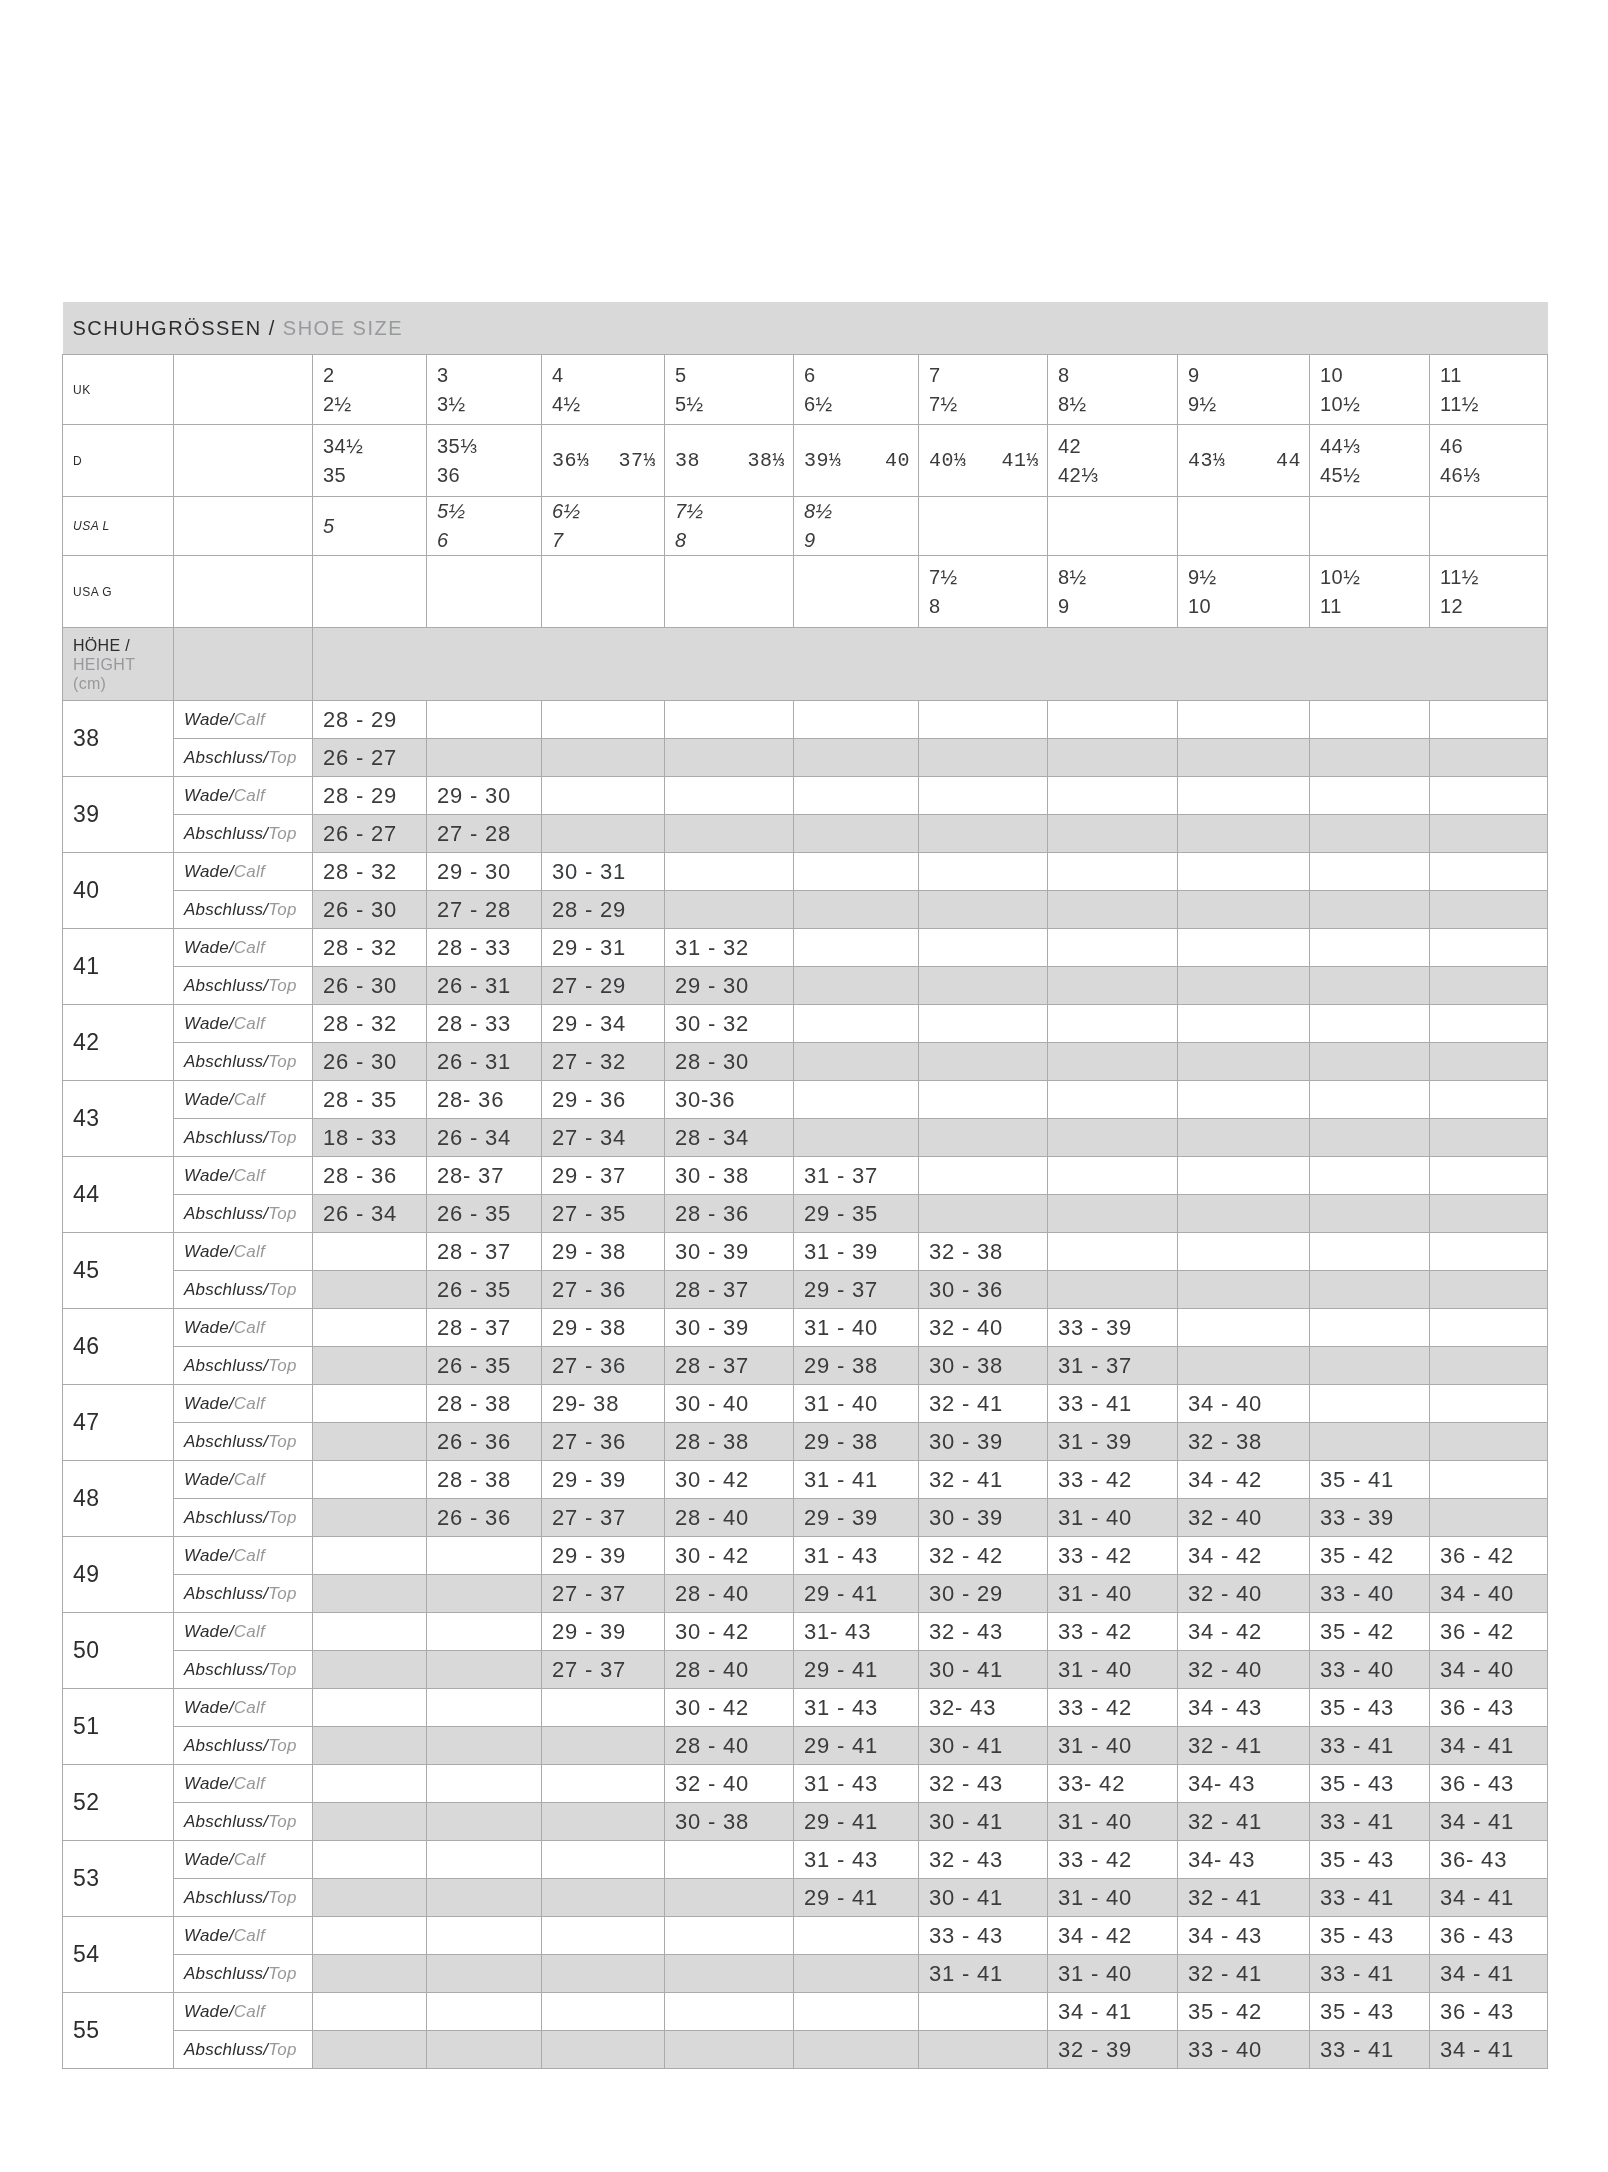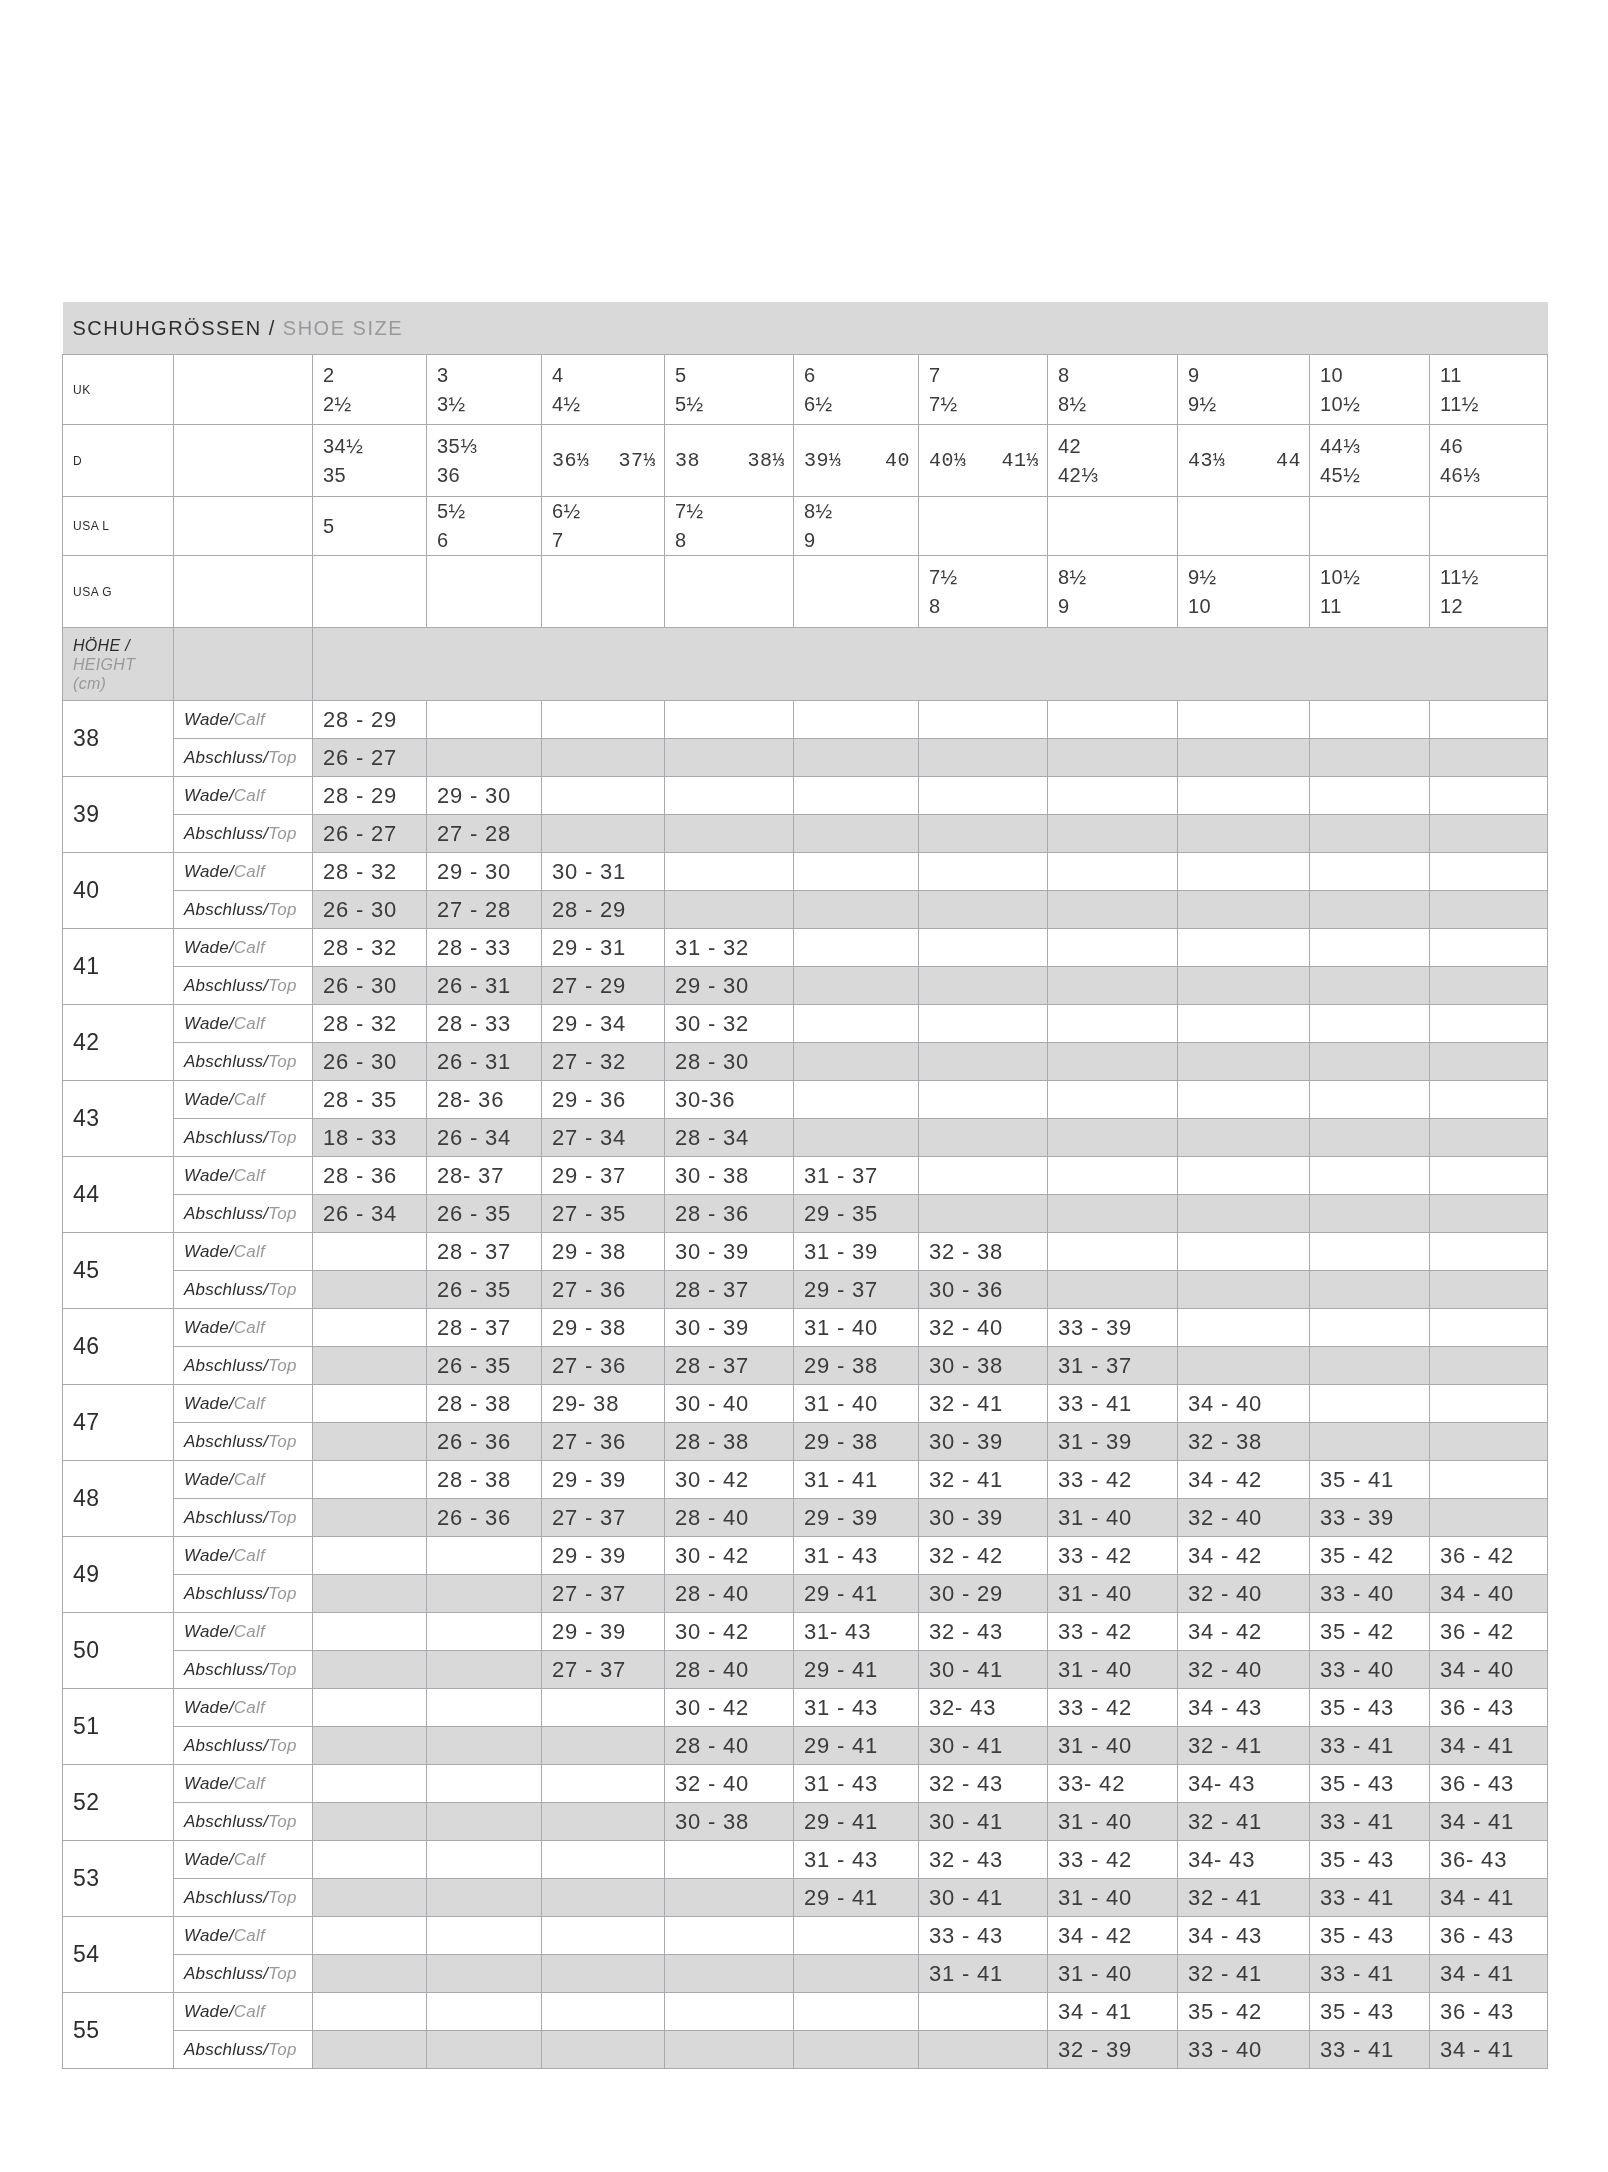--- a/index.html
+++ b/index.html
@@ -93,21 +93,20 @@
     padding-right: 8px;
     font-family: Liberation Mono, monospace;
   }
 
   tr.hoehe-row td {
     background: #d9d9da;
     height: 72px;
     font-size: 16px;
     line-height: 19px;
     letter-spacing: 0.3px;
-    font-style: italic;
   }
   tr.data-row { height: 38px; }
   tr.data-row .height-cell {
     background: #ffffff;
     font-size: 23px;
     color: #2d2d2f;
     letter-spacing: 0.5px;
   }
   tr.data-row .label-cell {
     background: #ffffff;
@@ -271,21 +270,21 @@
               <div>45½</div>
             </div>
           </td>
           <td>
             <div class="stack">
               <div>46</div>
               <div>46⅓</div>
             </div>
           </td>
         </tr>
-        <tr class="sys-row" style="height: 57px;">
+        <tr class="sys-row" style="height: 57px; font-style: italic;">
           <th>USA L</th>
           <td></td>
           <td>
             <div class="stack">
               <div>5</div>
             </div>
           </td>
           <td>
             <div class="stack">
               <div>5½</div>

